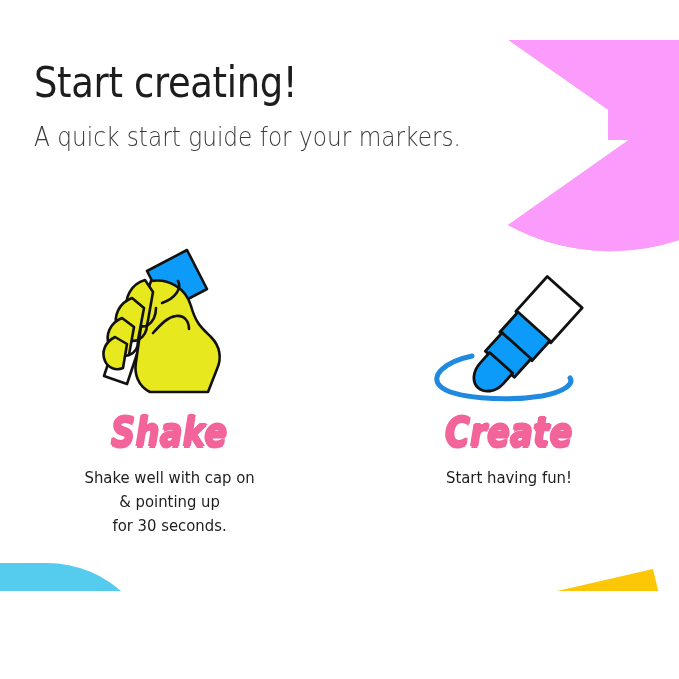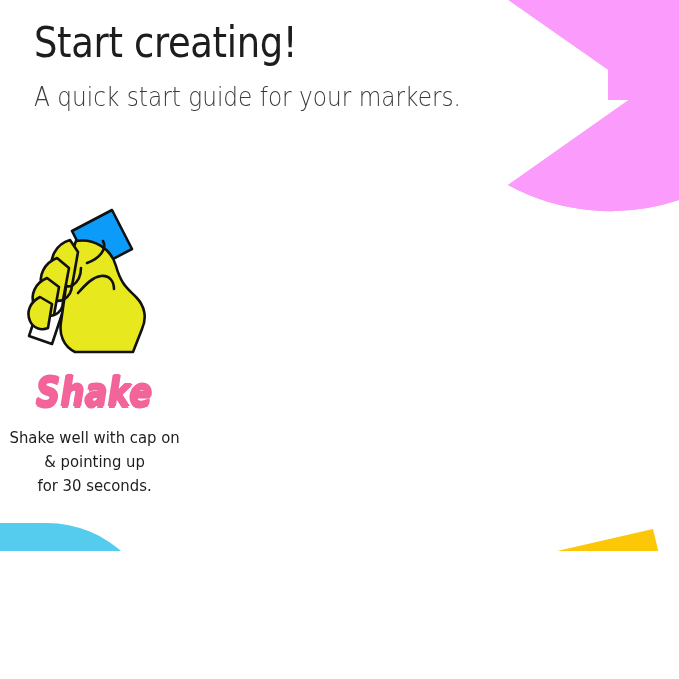--- a/index.html
+++ b/index.html
@@ -9,20 +9,21 @@
   }
   body {
     font-family: "Liberation Sans", sans-serif;
   }
   #poster {
     position: relative;
     width: 679px;
     height: 551px;
     background: #ffffff;
     overflow: hidden;
+    margin-top: 40px;
   }
 
   
   .deco-layer {
     position: absolute;
     left: 0; top: 0;
     width: 679px;
     height: 679px;
     pointer-events: none;
   }
@@ -58,21 +59,21 @@
     white-space: nowrap;
   }
 
   
   .steps {
     position: absolute;
     left: 0;
     top: 196px;
     width: 679px;
     display: flex;
-    flex-direction: column;
+    flex-direction: row;
     align-items: flex-start;
   }
   .step {
     flex: 1 1 0;
     display: flex;
     flex-direction: column;
     align-items: center;
   }
   .step-art {
     height: 168px;
@@ -189,15 +190,35 @@
           </g>
         </svg>
       </div>
       <div class="step-heading">Shake</div>
       <div class="step-body">Shake well with cap on
 &amp; pointing up
 for 30 seconds.</div>
     </div>
 
 
+    <div class="step">
+      <div class="step-art">
+        <svg width="170" height="168" viewBox="0 0 170 168">
+
+          <path d="M 48 120
+                   C 20 126 6 140 16 150
+                   C 28 162 80 166 118 160
+                   C 140 156 150 148 146 142" fill="none" stroke="#1f8ae0" stroke-width="5" stroke-linecap="round"></path>
+
+          <g stroke="#111111" stroke-width="2.8" stroke-linejoin="round" transform="rotate(42 85 80)">
+            <rect x="87" y="25" width="47" height="47" fill="#ffffff"></rect>
+            <rect x="89" y="71" width="43" height="27" fill="#0c9bf8"></rect>
+            <rect x="91" y="97" width="39" height="25" fill="#0c9bf8"></rect>
+            <path d="M 95 120 L 126 120 L 126 134 C 126 146 118 154 110 154 C 102 154 95 146 95 134 Z" fill="#0c9bf8"></path>
+          </g>
+        </svg>
+      </div>
+      <div class="step-heading">Create</div>
+      <div class="step-body">Start having fun!</div>
+    </div>
 
   </div>
 </div>
 
 </body></html>

